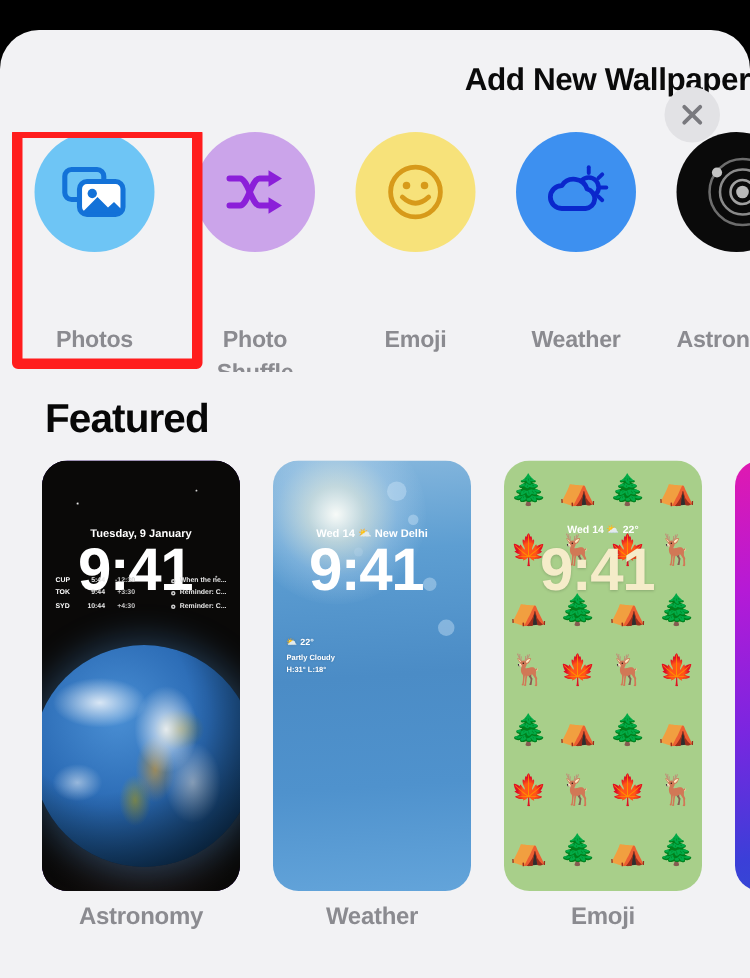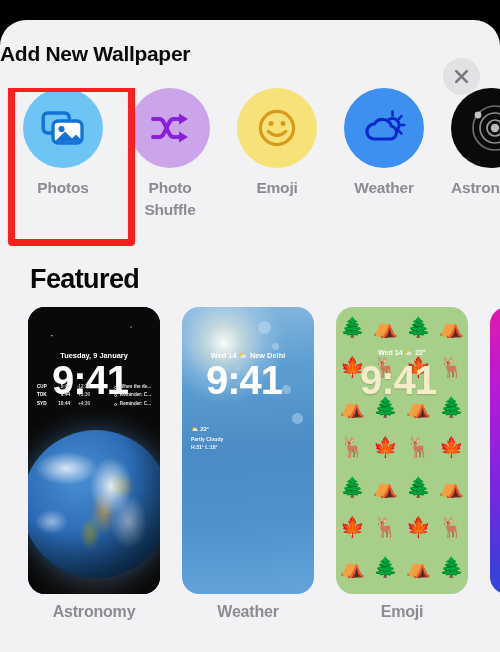--- a/index.html
+++ b/index.html
@@ -22,21 +22,21 @@
   }
 
   
   #header {
     position:relative;
     height:68px;
   }
   #sheet-title {
     position:absolute;
     left:0; right:0; top:22px;
-    text-align:left;
+    text-align:right;
     font-size:21px;
     font-weight:bold;
     color:#0a0a0a;
     letter-spacing:-0.3px;
   }
   #close-btn {
     position:absolute;
     right:20px; top:38px;
     width:37px; height:37px;
     border-radius:50%;
@@ -57,20 +57,21 @@
     gap:21px;
     overflow:hidden;
   }
   .cat {
     width:86px;
     flex:0 0 86px;
     display:flex;
     flex-direction:column;
     align-items:center;
     cursor:pointer;
+    gap:39px;
   }
   .cat-circle {
     width:80px; height:80px;
     border-radius:50%;
     display:flex; align-items:center; justify-content:center;
     margin-bottom:9px;
   }
   .cat-circle svg { display:block; }
   .cat-label {
     font-size:15.5px;

